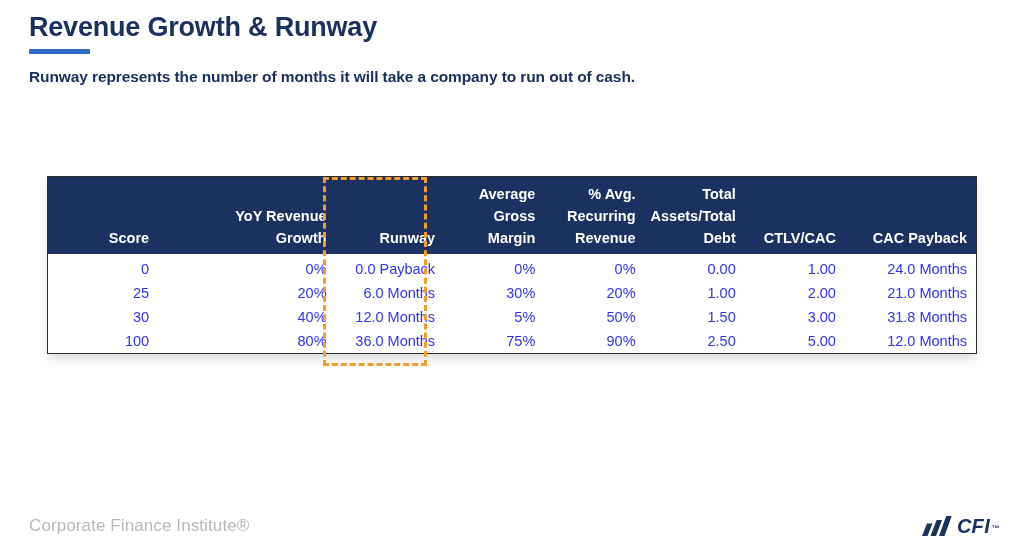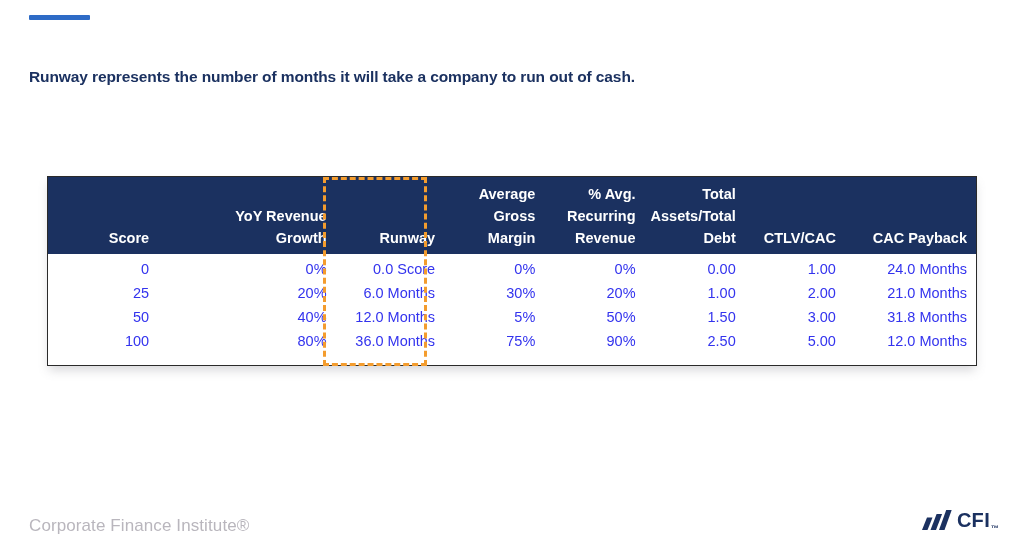--- a/index.html
+++ b/index.html
@@ -85,21 +85,21 @@
     padding: 2px 9px 2px 6px;
     line-height: 19px;
     height: 20px;
     border: 0;
     white-space: nowrap;
   }
   table.metrics tbody tr:first-child td {
     padding-top: 5px;
   }
   table.metrics tbody tr:last-child td {
-    padding-bottom: 14px;
+    padding-bottom: 2px;
   }
   td.score-dark { color: #1a1a1a; }
 
   
   .col-score    { width: 106px; }
   .col-yoy      { width: 170px; }
   .col-runway   { width: 104px; }
   .col-margin   { width: 96px; }
   .col-arr      { width: 96px; }
   .col-debt     { width: 96px; }
@@ -126,22 +126,23 @@
     font-size: 17px;
     color: #b9b6bd;
     letter-spacing: 0.1px;
     white-space: nowrap;
   }
   .logo {
     position: absolute;
     right: 25px;
     top: 510px;
     display: flex;
-    align-items: flex-start;
+    align-items: flex-end;
     height: 26px;
+    font-style: italic;
   }
   .logo-bars {
     display: block;
     margin-right: 5px;
   }
   .logo-text {
     font-size: 20px;
     font-weight: bold;
     color: #1b3160;
     letter-spacing: 0.3px;
@@ -153,20 +154,21 @@
     color: #1b3160;
     align-self: flex-end;
     padding-bottom: 3px;
     margin-left: 1px;
   }
 </style>
 </head>
 <body>
 
 <div class="title-block">
+  <div class="slide-title">Revenue Growth &amp; Runway</div>
   <div class="title-rule"></div>
 </div>
 
 <div class="slide-subtitle">Runway represents the number of months it will take a company to run out of cash.</div>
 
 <div class="table-wrap">
   <table class="metrics">
     <colgroup>
       <col class="col-score">
         <col class="col-yoy">
@@ -192,39 +194,39 @@
 Assets/Total
 Debt</th>
         <th>CTLV/CAC</th>
         <th>CAC Payback</th>
       </tr>
     </thead>
     <tbody>
       <tr>
         <td>0</td>
         <td>0%</td>
-        <td>0.0 Score</td>
+        <td>0.0 Payback</td>
         <td>0%</td>
         <td>0%</td>
         <td>0.00</td>
         <td>1.00</td>
         <td>24.0 Months</td>
       </tr>
       <tr>
         <td class="score-dark">25</td>
         <td>20%</td>
         <td>6.0 Months</td>
         <td>30%</td>
         <td>20%</td>
         <td>1.00</td>
         <td>2.00</td>
         <td>21.0 Months</td>
       </tr>
       <tr>
-        <td class="score-dark">50</td>
+        <td class="score-dark">30</td>
         <td>40%</td>
         <td>12.0 Months</td>
         <td>5%</td>
         <td>50%</td>
         <td>1.50</td>
         <td>3.00</td>
         <td>31.8 Months</td>
       </tr>
       <tr>
         <td class="score-dark">100</td>

